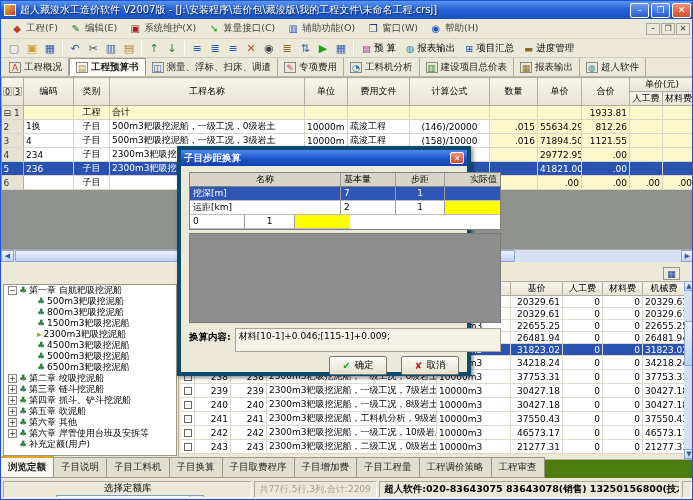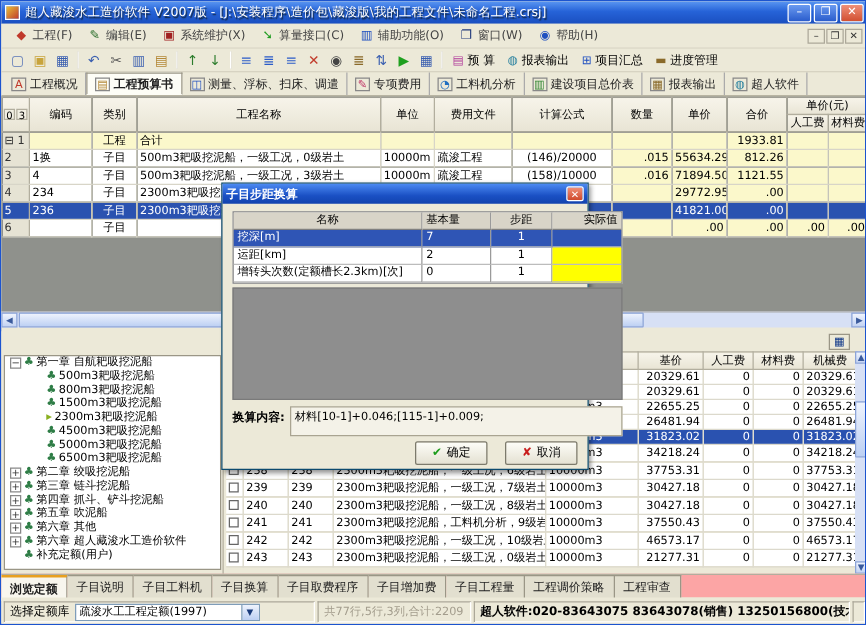--- a/index.html
+++ b/index.html
@@ -78,47 +78,47 @@
     text-align:center;margin-right:2px;flex:none;color:#333;}
   .ticon{margin-right:2px;font-size:9px;flex:none;}
   
   #quota{position:absolute;left:179px;top:264px;width:514px;height:194px;background:#ece9d8;overflow:hidden;}
   #quota-table{position:absolute;left:0;top:16px;width:505px;}
   table.qgrid{border-collapse:collapse;table-layout:fixed;width:505px;font-size:9px;}
   table.qgrid th{background:linear-gradient(180deg,#f7f4ea,#e8e4d4);border:1px solid #b2ae9e;
     font-weight:normal;height:12px;padding:0 2px;}
   table.qgrid td{border-right:1px solid #dcd9cc;border-bottom:1px solid #dcd9cc;height:12px;
     padding:0 2px;white-space:nowrap;overflow:hidden;background:#fff;}
-  table.qgrid td.ctr{text-align:left;} table.qgrid td.num{text-align:right;}
+  table.qgrid td.ctr{text-align:right;} table.qgrid td.num{text-align:right;}
   table.qgrid tr.sel td{background:#2a52b0;color:#fff;}
   .cb{display:inline-block;width:8px;height:8px;border:1px solid #666;background:#fff;vertical-align:middle;}
   #vscroll{position:absolute;left:504px;top:16px;width:10px;height:178px;background:#d7e0f5;}
   .panel-btn{position:absolute;right:14px;top:2px;width:17px;height:13px;background:#ece9d8;
     border:1px solid #9a9686;font-size:9px;line-height:12px;text-align:center;color:#123a8a;}
   
-  #bottom-tabs{position:absolute;left:0;top:458px;width:693px;height:19px;background:#fca5a5;
-    border-top:1px solid #b2ae9e;display:flex;align-items:flex-start;}
+  #bottom-tabs{position:absolute;left:0;top:458px;width:693px;height:19px;background:#4d7c0f;
+    border-top:1px solid #b2ae9e;display:flex;align-items:flex-end;}
   .btab{padding:3px 7px;border:1px solid #9a9686;border-left:none;white-space:nowrap;
     background:#e2dfcf;color:#222;}
   .btab.active{background:#f8f6ee;font-weight:bold;border-top:2px solid #e8a020;}
   
   #statusbar{position:absolute;left:0;top:477px;width:693px;height:23px;background:#ece9d8;
     display:flex;align-items:center;gap:2px;padding:2px;}
   .seg{border:1px solid #aca899;border-right-color:#fff;border-bottom-color:#fff;height:17px;
     display:flex;align-items:center;padding:0 4px;white-space:nowrap;overflow:hidden;}
   .combo{display:flex;align-items:center;border:1px solid #7f9db9;background:#fff;height:14px;
     width:148px;margin-left:4px;}
   .combo .val{flex:1;padding:0 3px;overflow:hidden;white-space:nowrap;font-size:9px;}
   .combo .drop{width:14px;height:12px;background:linear-gradient(180deg,#eef3fd,#bdd0f3);
     border-left:1px solid #7f9db9;font-size:7px;text-align:center;line-height:12px;color:#1a3c7c;}
   .gray-info{color:#a39d8d;font-size:9px;}
   .contact{font-weight:bold;font-size:9.5px;}
   
   #dialog{position:absolute;left:176px;top:145px;width:294px;height:230px;background:#ece9d8;
-    border:1px solid #0c4a6e;box-shadow:2px 2px 4px rgba(0,0,0,.45);}
+    border:4px solid #0c4a6e;box-shadow:2px 2px 4px rgba(0,0,0,.45);}
   .dlg-title{height:16px;background:linear-gradient(180deg,#4c8af2 0%,#1a50c4 60%,#1243ae 100%);
     color:#fff;font-weight:bold;font-size:9.5px;display:flex;align-items:center;padding:0 3px;}
   .dlg-title .txt{flex:1;}
   .dlg-close{width:14px;height:12px;background:linear-gradient(180deg,#f09078,#cf4a2c);
     border:1px solid #fff;border-radius:2px;color:#fff;font-size:8px;line-height:11px;text-align:center;}
   #dlg-table{position:absolute;left:8px;top:22px;width:312px;border:1px solid #808080;background:#fff;}
   .drow{display:flex;height:14px;line-height:13px;font-size:9px;}
   .dcell{border-right:1px solid #9a9a9a;border-bottom:1px solid #bcbcbc;padding:0 3px;
     white-space:nowrap;overflow:hidden;}
   .dhead .dcell{background:#d8d4c8;text-align:center;border-bottom:1px solid #808080;}
@@ -465,21 +465,21 @@
           <span>第五章 吹泥船</span>
         </div>
         <div class="tree-item" style="padding-left: 4px;">
           <span class="tgl">+</span>
           <span class="ticon" style="color: rgb(46, 125, 70);">♣</span>
           <span>第六章 其他</span>
         </div>
         <div class="tree-item" style="padding-left: 4px;">
           <span class="tgl">+</span>
           <span class="ticon" style="color: rgb(46, 125, 70);">♣</span>
-          <span>第六章 超人藏浚水工造价软件</span>
+          <span>第六章 岸管使用台班及安拆等</span>
         </div>
         <div class="tree-item" style="padding-left: 4px;">
           <span style="width: 11px;"></span>
           <span class="ticon" style="color: rgb(46, 125, 70);">♣</span>
           <span>补充定额(用户)</span>
         </div>
       </div>
   </div>
 
   <div id="quota">
@@ -659,21 +659,21 @@
       <span class="btab">子目工料机</span>
       <span class="btab">子目换算</span>
       <span class="btab">子目取费程序</span>
       <span class="btab">子目增加费</span>
       <span class="btab">子目工程量</span>
       <span class="btab">工程调价策略</span>
       <span class="btab">工程审查</span>
     </div>
 
   <div id="statusbar">
-    <div class="seg" style="width:252px;">
+    <div class="seg" style="width:252px;flex-direction:column;">
       <span>选择定额库</span>
       <span class="combo">
         <span class="val">疏浚水工工程定额(1997)</span>
         <span class="drop">▼</span>
       </span>
     </div>
     <div class="seg" style="width:124px;">
       <span class="gray-info">共77行,5行,3列,合计:2209</span>
     </div>
     <div class="seg" style="width:304px;">
@@ -700,21 +700,20 @@
           <span class="dcell c2">1</span>
           <span class="dcell c3"></span>
         </div>
         <div class="drow">
           <span class="dcell c0">运距[km]</span>
           <span class="dcell c1">2</span>
           <span class="dcell c2">1</span>
           <span class="dcell c3 yellow"></span>
         </div>
         <div class="drow">
-          <span class="dcell c0">增转头次数(定额槽长2.3km)[次]</span>
           <span class="dcell c1">0</span>
           <span class="dcell c2">1</span>
           <span class="dcell c3 yellow"></span>
         </div>
       </div>
     <div class="dlg-gray"></div>
     <div class="dlg-content-row">
       <span class="dlg-content-label">换算内容:</span>
       <span class="dlg-content-box">材料[10-1]+0.046;[115-1]+0.009;</span>
     </div>

